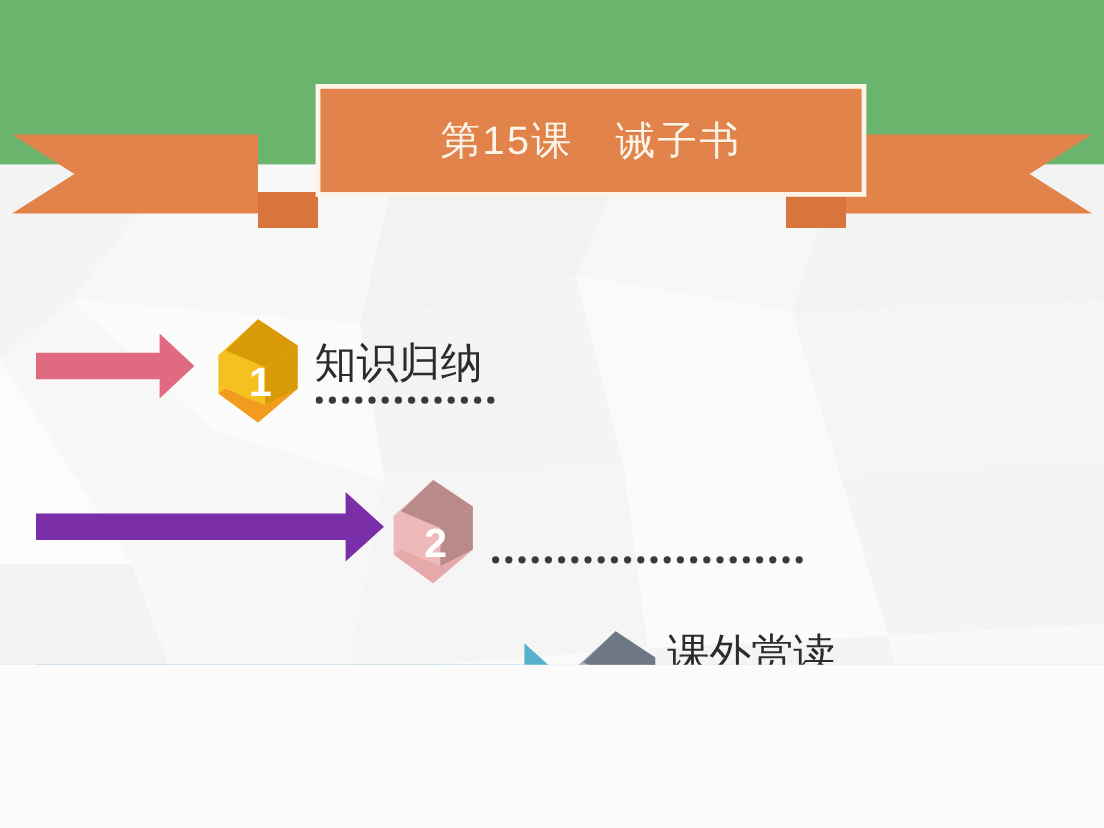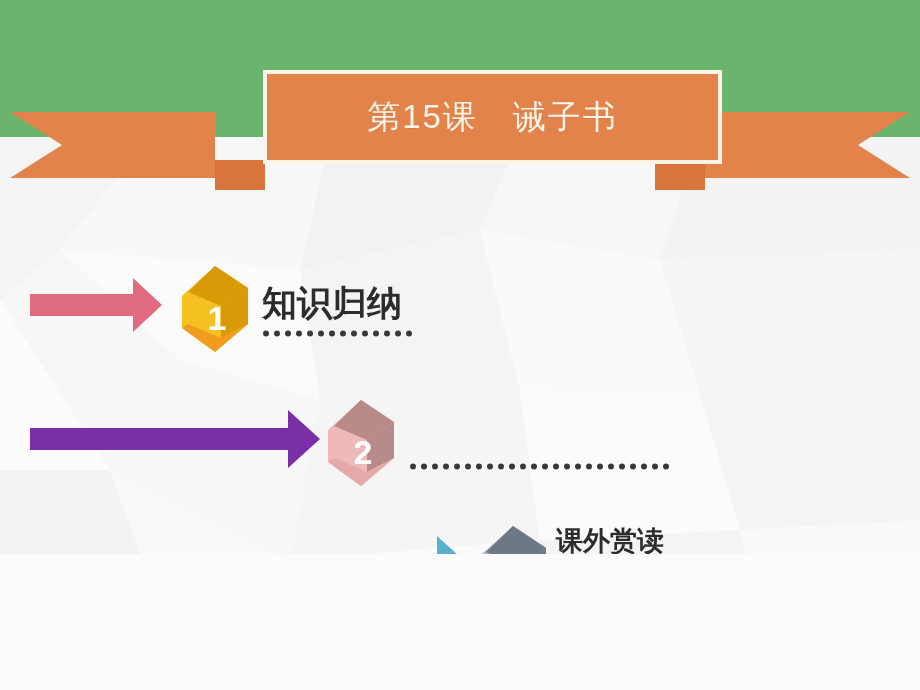--- a/index.html
+++ b/index.html
@@ -76,21 +76,21 @@
   #item-row-1 { top: 258px; }
   #item-row-2 { top: 392px; }
   #item-row-3 { top: 518px; }
 
   .arrow-svg   { position: absolute; left: 0; top: 0; }
   .cube-svg    { position: absolute; top: 0; }
 
   .item-label {
     position: absolute;
     color: #2c2c2c;
-    font-weight: bold;
+    font-weight: normal;
     white-space: nowrap;
     line-height: 1;
     text-align: right;
   }
   .dot-underline {
     position: absolute;
     height: 7px;
   }
 
   
@@ -98,21 +98,21 @@
   #label-1 { left: 262px; top: 27px; font-size: 35px; }
   #dots-1  { left: 263px; top: 72px; width: 155px; }
 
   
   #cube-2  { left: 318px; }
   #label-2 { left: 409px; top: 26px; font-size: 35px; }
   #dots-2  { left: 410px; top: 71px; width: 262px; }
 
   
   #cube-3  { left: 470px; }
-  #label-3 { left: 556px; top: 10px; font-size: 27px; }
+  #label-3 { left: 556px; top: 10px; font-size: 35px; }
   #dots-3  { left: 557px; top: 72px; width: 158px; }
 
   
   #bar-yellow {
     position: absolute;
     left: 378px;
     top: 669px;
     width: 542px;
     height: 9px;
     background: #f5c518;

